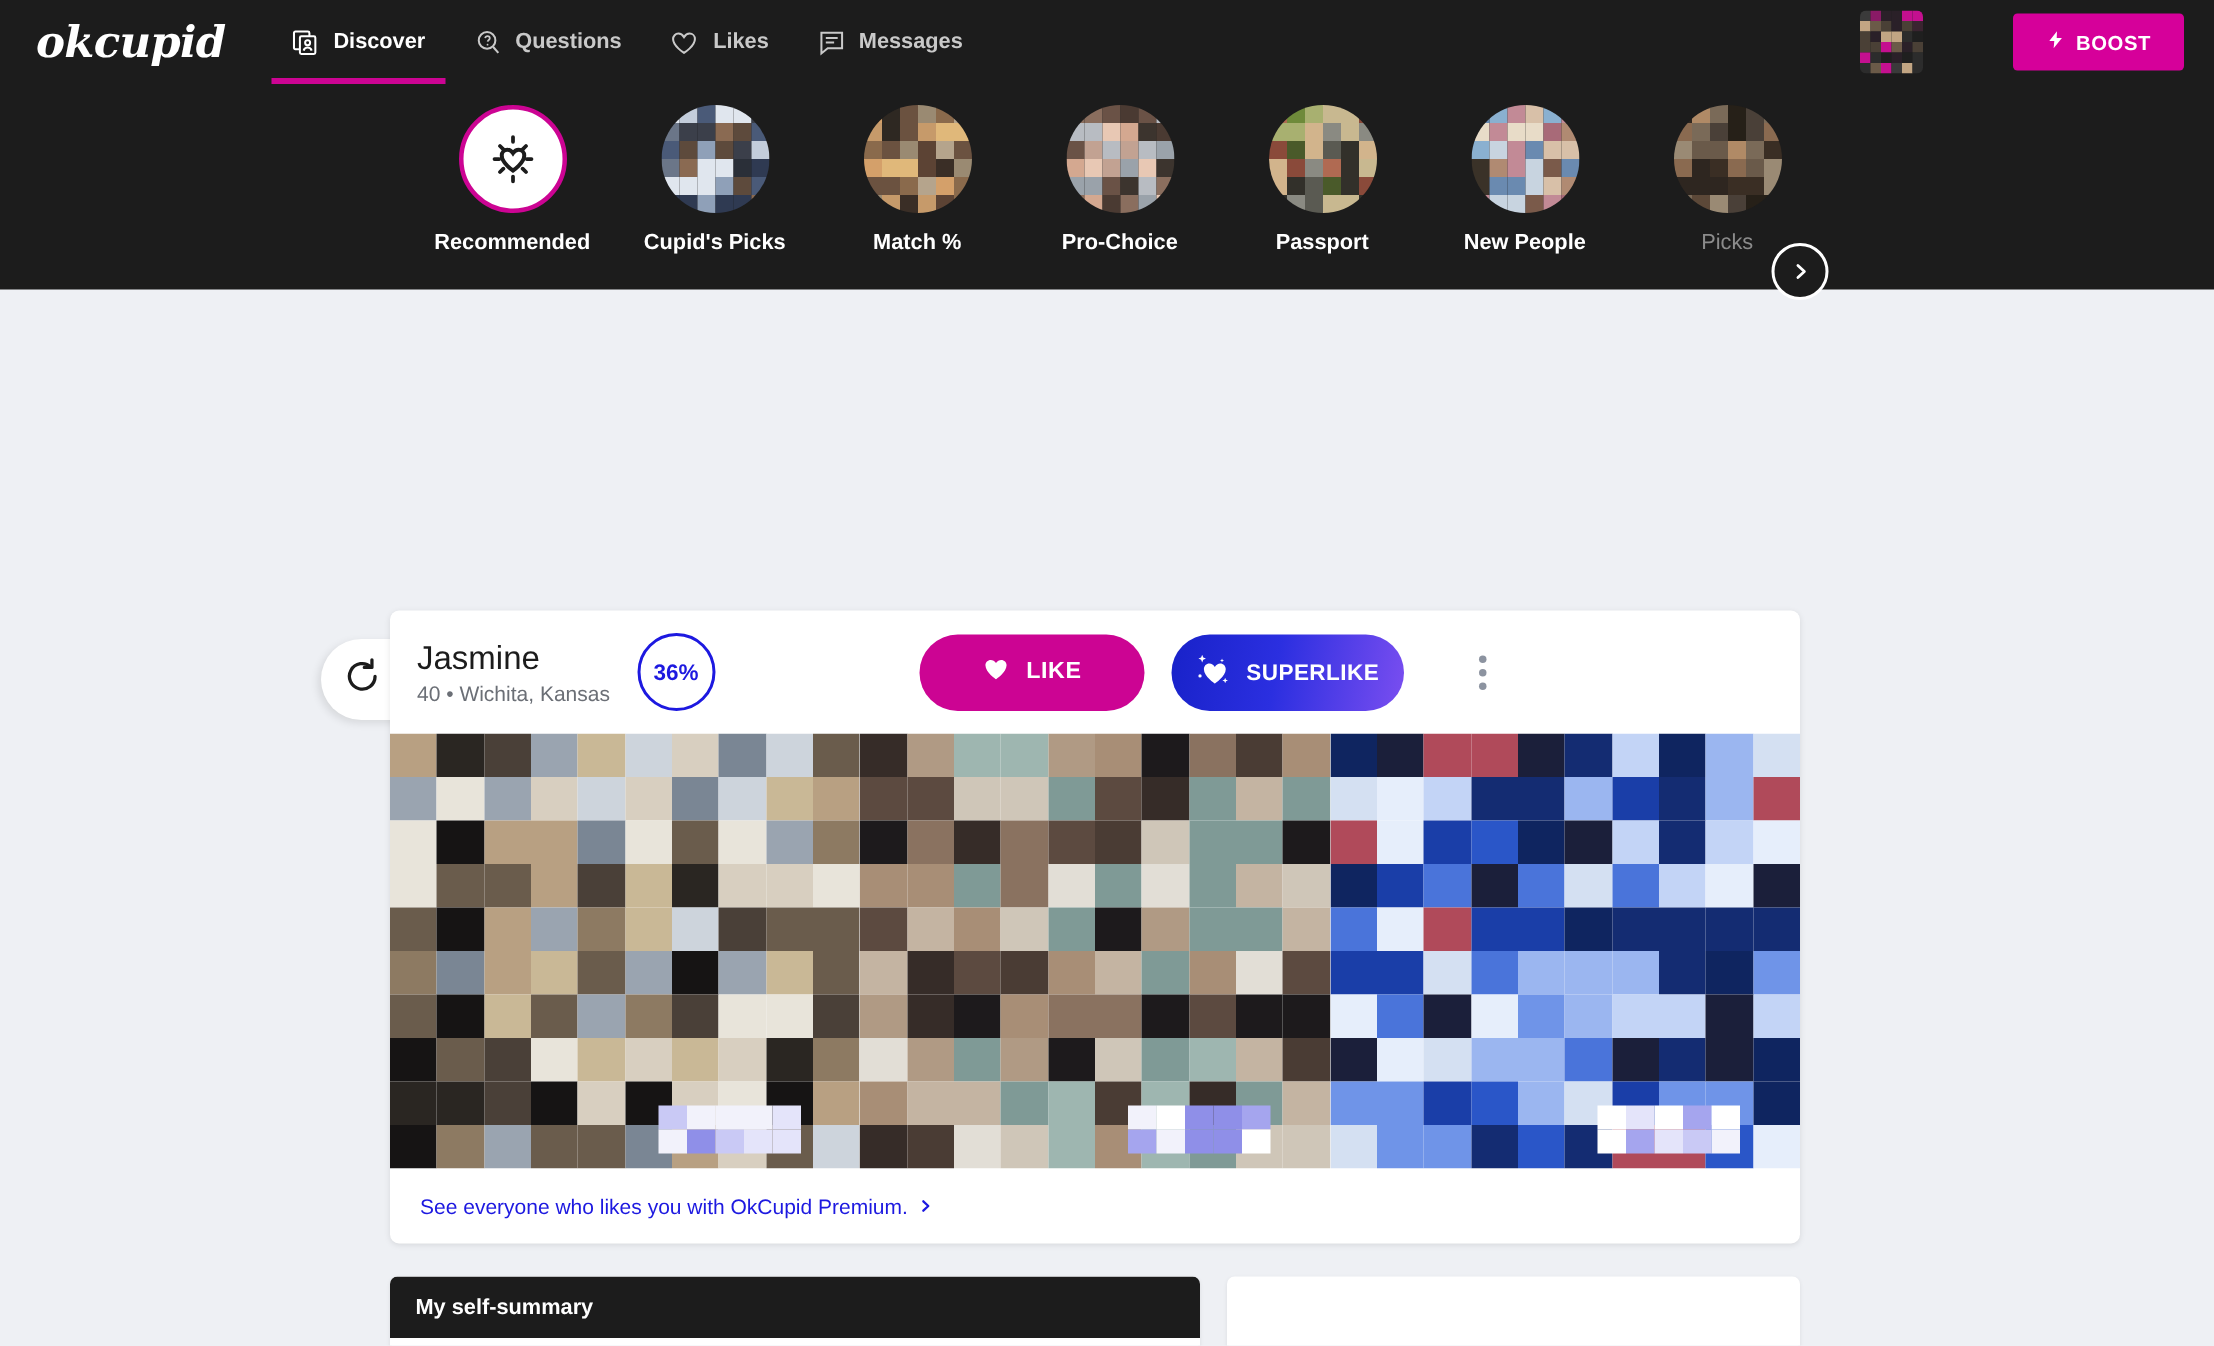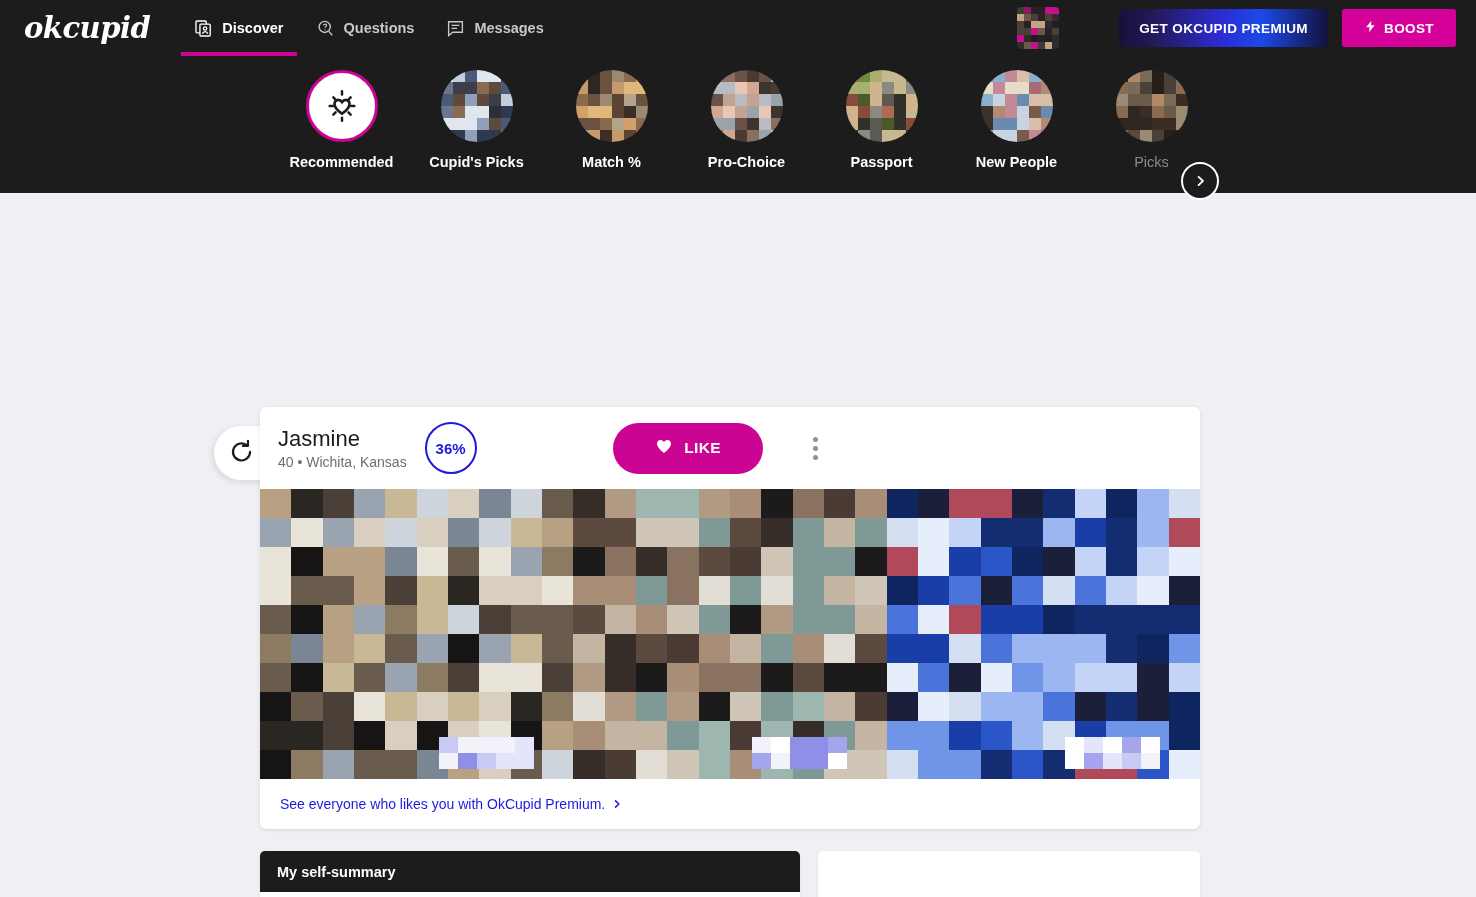--- a/index.html
+++ b/index.html
@@ -276,20 +276,28 @@
         <svg width="19" height="19" viewBox="0 0 24 24" fill="none" stroke="#c9c9c9" stroke-width="1.7">
           <circle cx="11" cy="10" r="7"></circle>
           <path d="M16.2 15.6L20.5 20.6"></path>
           <path d="M9.4 8.1c.2-1 1-1.7 2-1.7 1.1 0 1.9.8 1.9 1.8 0 1.4-1.7 1.5-1.8 2.9" stroke-width="1.5"></path>
           <circle cx="11.4" cy="13.6" r=".75" fill="#c9c9c9" stroke="none"></circle>
         </svg>
       </span>
       <span>Questions</span>
     </div>
 
+    <div class="navitem">
+      <span>
+        <svg width="20" height="19" viewBox="0 0 24 24" fill="none" stroke="#c9c9c9" stroke-width="1.7">
+          <path d="M12 20.5C12 20.5 2.8 14.9 2.8 8.9c0-2.6 2-4.6 4.5-4.6 2 0 3.6 1.2 4.7 3 1.1-1.8 2.7-3 4.7-3 2.5 0 4.5 2 4.5 4.6 0 6-9.2 11.6-9.2 11.6z"></path>
+        </svg>
+      </span>
+      <span>Likes</span>
+    </div>
 
     <div class="navitem">
       <span>
         <svg width="19" height="19" viewBox="0 0 24 24" fill="none" stroke="#c9c9c9" stroke-width="1.7">
           <path d="M3.3 3.5h17.4v13.2H8.6L3.3 21z"></path>
           <path d="M7 8h10M7 11.8h7" stroke-width="1.5"></path>
         </svg>
       </span>
       <span>Messages</span>
     </div>
@@ -327,21 +335,20 @@
         <i style="background: rgb(42, 32, 40);"></i>
         <i style="background: rgb(31, 31, 31);"></i>
         <i style="background: rgb(44, 44, 44);"></i>
         <i style="background: rgb(44, 44, 44);"></i>
         <i style="background: rgb(107, 90, 72);"></i>
         <i style="background: rgb(196, 16, 143);"></i>
         <i style="background: rgb(58, 58, 58);"></i>
         <i style="background: rgb(194, 165, 131);"></i>
         <i style="background: rgb(44, 44, 44);"></i>
       </div>
-    <button class="btn-premium">GET OKCUPID PREMIUM</button>
     <button class="btn-boost">
       <span>
         <svg width="13" height="15" viewBox="0 0 24 24" fill="#fff">
             <path d="M13.5 1.5L4 13.6h6.2L9.4 22.5 19.6 9.9h-6.4z"></path>
           </svg>
       </span>
       <span>BOOST</span>
     </button>
   </div>
 </div>
@@ -632,20 +639,32 @@
 
         <button class="btn-like">
           <span>
             <svg width="20" height="18" viewBox="0 0 24 24" fill="#fff">
                 <path d="M12 21.2S2.6 14.9 2.6 8.7c0-2.7 2.1-4.8 4.7-4.8 1.9 0 3.5 1.1 4.7 2.8 1.2-1.7 2.8-2.8 4.7-2.8 2.6 0 4.7 2.1 4.7 4.8 0 6.2-9.4 12.5-9.4 12.5z"></path>
               </svg>
           </span>
           <span>LIKE</span>
         </button>
 
+        <button class="btn-superlike">
+          <span>
+            <svg width="25" height="23" viewBox="0 0 26 24" fill="#fff">
+              <path d="M13.4 21.6s-7.6-5.1-7.6-10c0-2.2 1.7-3.9 3.8-3.9 1.6 0 2.9.9 3.8 2.3.9-1.4 2.3-2.3 3.8-2.3 2.1 0 3.8 1.7 3.8 3.9 0 4.9-7.6 10-7.6 10z"></path>
+              <path d="M4.6 1.6l.75 1.9 1.9.75-1.9.75-.75 1.9-.75-1.9L2 4.25l1.85-.75z"></path>
+              <path d="M20.6 17.5l.55 1.4 1.4.55-1.4.55-.55 1.4-.55-1.4-1.4-.55 1.4-.55z"></path>
+              <circle cx="3.1" cy="16.3" r="1.15"></circle>
+              <path d="M18.4 4.1l.4 1.05 1.05.4-1.05.4-.4 1.05-.4-1.05-1.05-.4 1.05-.4z"></path>
+            </svg>
+          </span>
+          <span>SUPERLIKE</span>
+        </button>
 
         <div class="kebab">
           <span></span>
             <span></span>
             <span></span>
         </div>
       </div>
     </div>
 
     <div class="photos" id="photos">

